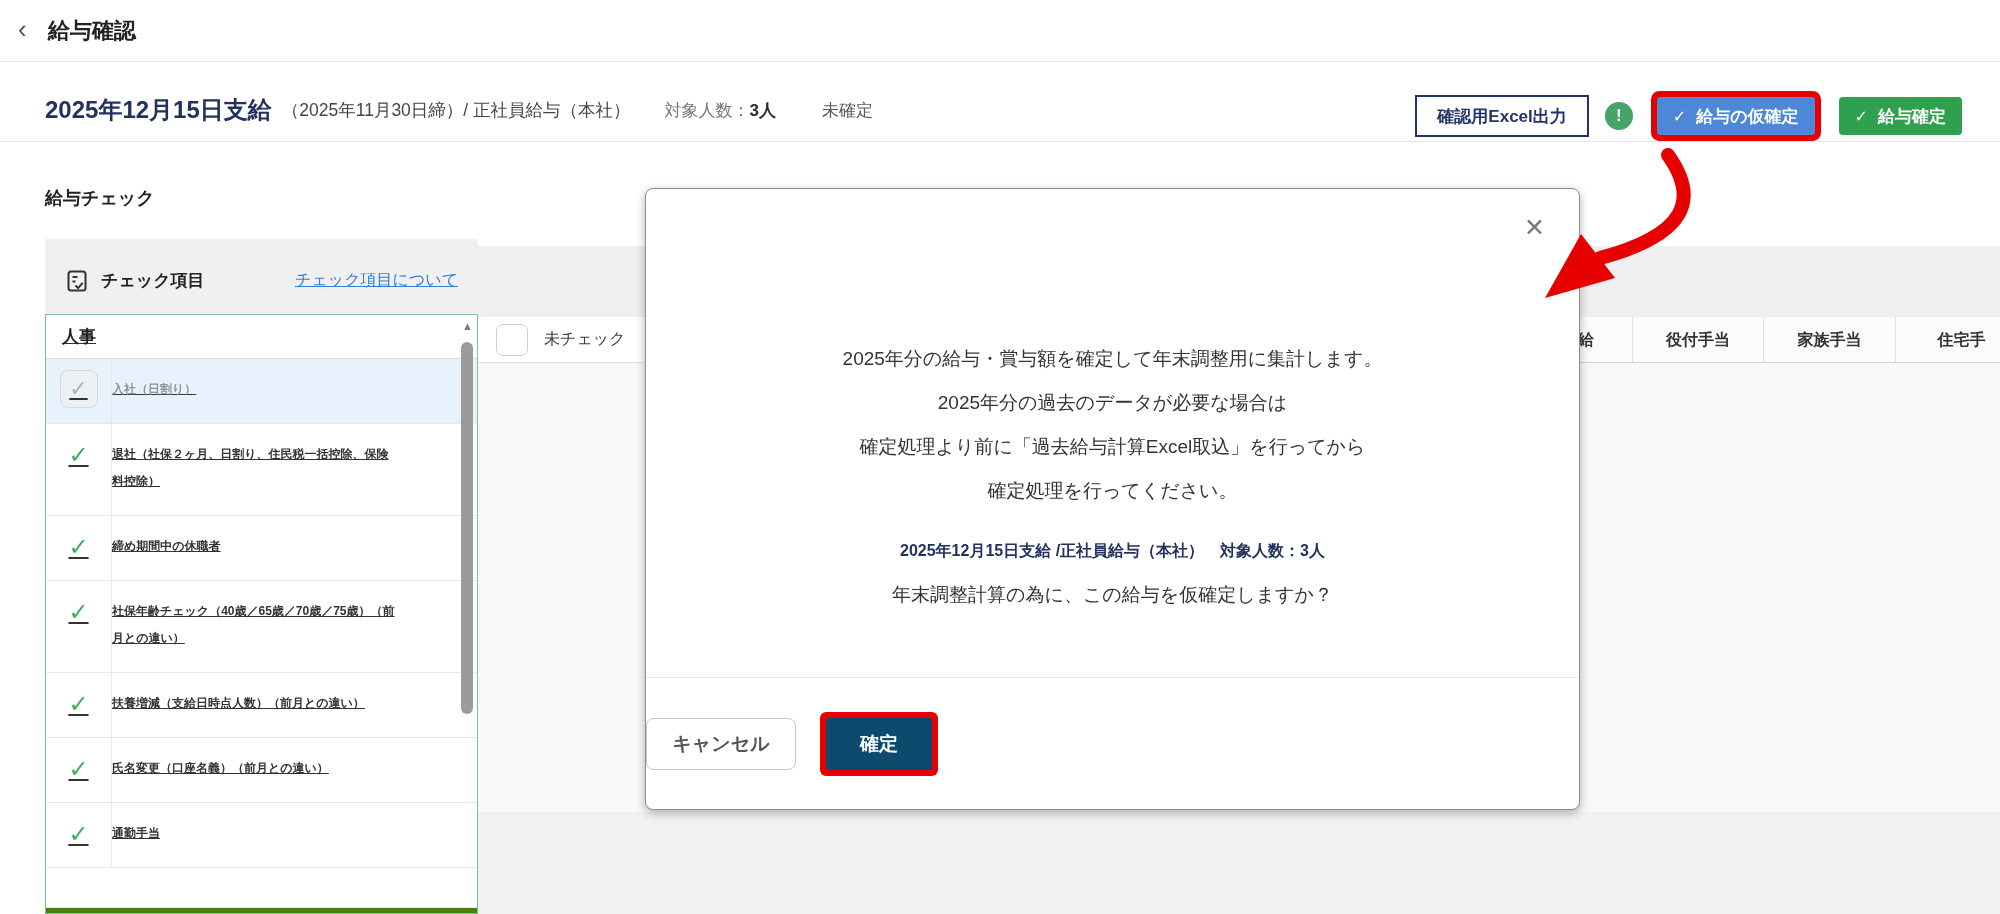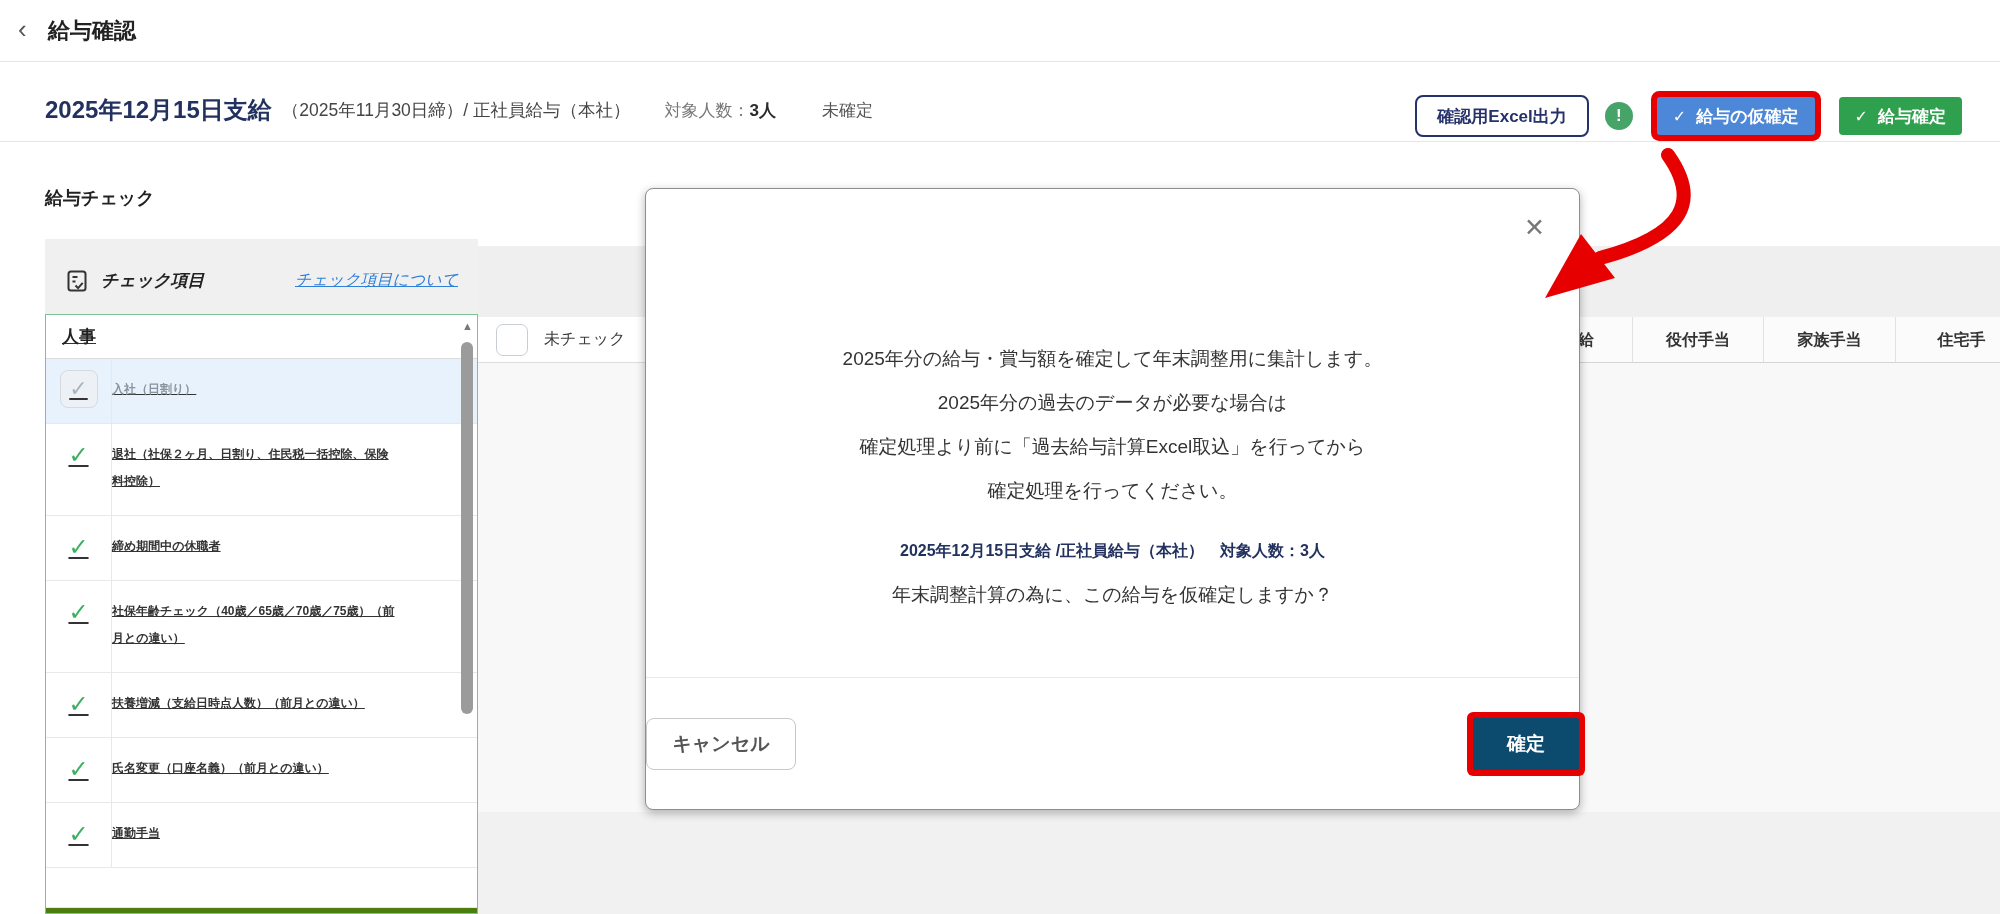--- a/index.html
+++ b/index.html
@@ -19,21 +19,21 @@
   
   .payhead { left:0; top:62px; width:2000px; height:80px; background:#fff; border-bottom:1px solid #e6e6e6; }
   .payhead-left { left:45px; top:88px; height:44px; display:flex; align-items:center; }
   .payday { font-size:24px; font-weight:bold; color:#22315e; }
   .payday-detail { font-size:17.5px; color:#454545; margin-left:10px; }
   .target { margin-left:34px; font-size:17px; color:#777;text-align:right; }
   .target b { color:#2b2b2b; }
   .status { margin-left:46px; font-size:17px; color:#555; }
   .payhead-right { right:38px; top:95px; display:flex; align-items:center; gap:16px; }
   .btn-excel {
-    height:42px; padding:0 20px; background:#fff; border:2px solid #25316b; border-radius:8px;
+    height:42px; padding:0 20px; background:#fff; border:2px solid #25316b; border-radius:0;
     color:#25316b; font-size:17px; font-weight:bold; display:flex; align-items:center; cursor:pointer;
   }
   .alert-badge {
     width:28px; height:28px; border-radius:50%; background:#46a469; color:#fff;
     font-size:17px; font-weight:bold; display:flex; align-items:center; justify-content:center;
   }
   .btn-provisional {
     height:38px; padding:0 16px; margin:0 8px; background:#4c87d8; border:none; border-radius:3px;
     color:#fff; font-size:17px; font-weight:bold; display:flex; align-items:center; gap:10px;
     box-shadow:0 0 0 6px #e60000; cursor:pointer;
@@ -41,21 +41,21 @@
   .btn-finalize {
     height:38px; padding:0 16px; background:#2fa04e; border:none; border-radius:4px;
     color:#fff; font-size:17px; font-weight:bold; display:flex; align-items:center; gap:10px; cursor:pointer;
   }
   .btn-check-glyph { font-size:16px; font-weight:bold; }
 
   
   .panel-title { left:45px; top:186px; font-size:18px; font-weight:bold; color:#222; }
   .panel-head {
     left:45px; top:239px; width:433px; height:83px; background:#f0f0f0;
-    display:flex; align-items:center; padding:0 20px;font-style:italic;
+    display:flex; align-items:center; padding:0 20px;
   }
   .panel-head-label { font-size:17px; font-weight:bold; color:#222; margin-left:12px; }
   .panel-head-link { margin-left:auto; font-size:16px; color:#2e7fd8; text-decoration:underline; cursor:pointer; }
   .check-list {
     left:45px; top:314px; width:433px; height:600px; background:#4d7c0f;
     border:1.5px solid #7cc294; overflow:hidden;text-decoration:underline;
   }
   .section-row { padding:10px 16px; font-size:17px; font-weight:bold; color:#222; border-bottom:1px solid #dcdcdc; background:#fff; }
   .check-row { display:flex; border-bottom:1px solid #e8e8e8; background:#fff; }
   .check-row.selected { background:#e8f2fc; }
@@ -97,21 +97,21 @@
   }
   .modal-header { position:absolute; left:0; top:0; width:100%; height:79px; border-bottom:1px solid #e9e9e9;
     display:flex; align-items:center; justify-content:center; }
   .modal-title { font-size:21px; font-weight:bold; color:#333; }
   .modal-close { position:absolute; right:34px; top:24px; font-size:25px; color:#777; cursor:pointer; }
   .modal-body { position:absolute; left:0; top:82px; width:100%; text-align:center; padding-top:66px; }
   .modal-line { font-size:19px; color:#333; line-height:44px; }
   .modal-summary { margin-top:16px; font-size:16px; font-weight:bold; color:#22315e; line-height:44px; }
   .modal-question { font-size:19px; color:#333; line-height:44px; }
   .modal-footer { position:absolute; left:0; bottom:0; width:100%; height:132px; border-top:1px solid #e9e9e9;
-    display:flex; align-items:center; justify-content:space-between; gap:30px; }
+    display:flex; align-items:center; justify-content:flex-start; gap:30px; }
   .btn-cancel {
     width:150px; height:52px; background:#fff; border:1px solid #c9c9c9; border-radius:8px;
     font-size:19px; font-weight:bold; color:#555; cursor:pointer;
     display:flex; align-items:center; justify-content:center;
   }
   .btn-ok {
     width:106px; height:52px; background:#0c4a6e; border:none; border-radius:2px;
     font-size:19px; font-weight:bold; color:#fff; cursor:pointer;
     box-shadow:0 0 0 6px #e60000;
     display:flex; align-items:center; justify-content:center;

